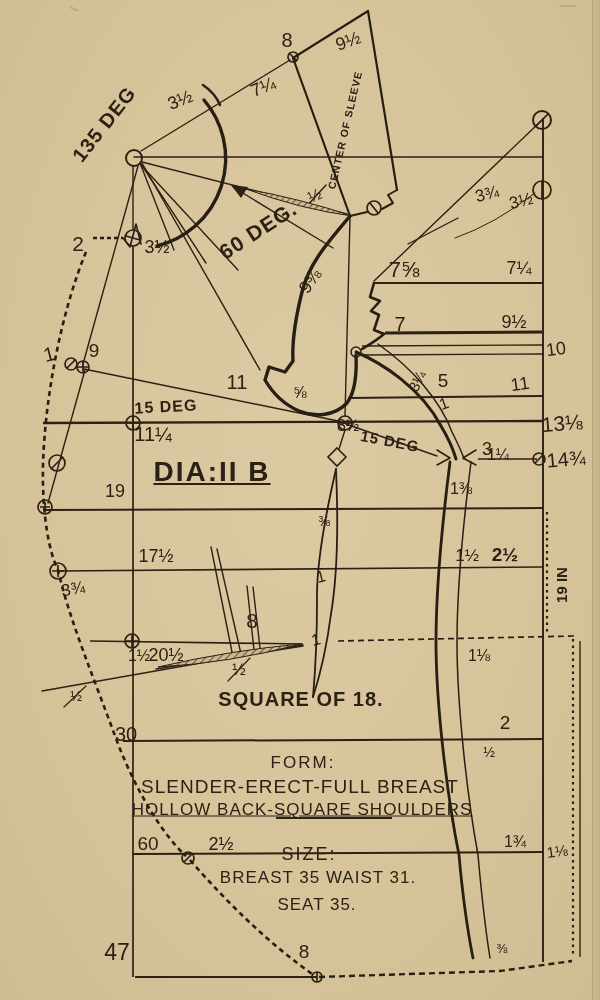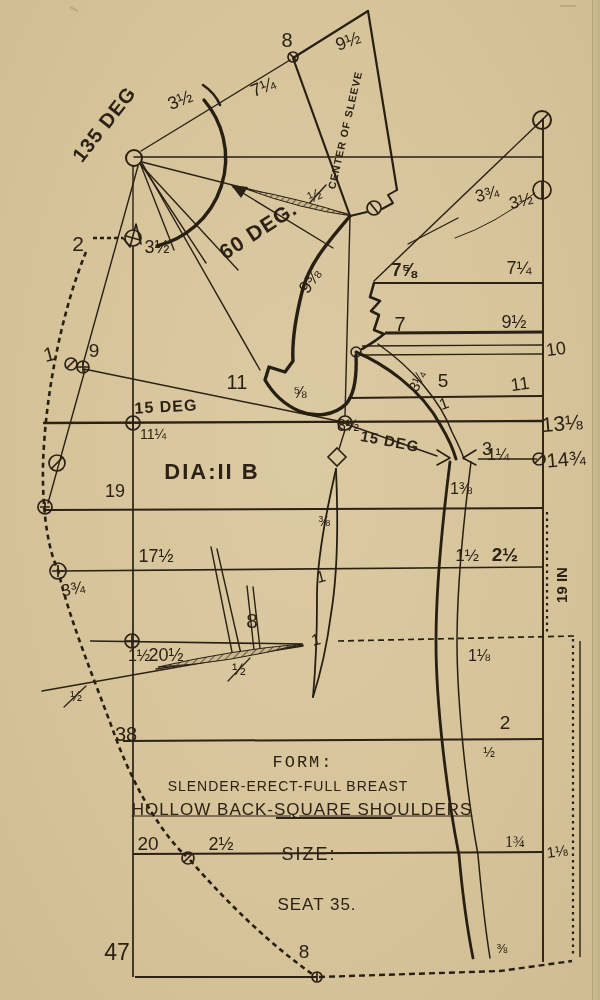--- a/index.html
+++ b/index.html
@@ -193,70 +193,72 @@
       <span class="lbl" style="left: 180px; top: 100px; font-size: 18px; transform: translate(-50%, -50%) rotate(-22deg);">3½</span>
       <span class="lbl" style="left: 263px; top: 87px; font-size: 18px; transform: translate(-50%, -50%) rotate(-22deg);">7¼</span>
       <span class="lbl" style="left: 348px; top: 41px; font-size: 18px; transform: translate(-50%, -50%) rotate(-20deg);">9½</span>
       <span class="lbl b" style="left: 345px; top: 130px; font-size: 10.5px; letter-spacing: 1px; transform: translate(-50%, -50%) rotate(-77deg);">CENTER OF SLEEVE</span>
       <span class="lbl" style="left: 315px; top: 196px; font-size: 16px; transform: translate(-50%, -50%) rotate(-25deg);">½</span>
       <span class="lbl b" style="left: 258px; top: 230px; font-size: 21px; letter-spacing: 1px; transform: translate(-50%, -50%) rotate(-33deg);">60 DEG.</span>
       <span class="lbl" style="left: 78px; top: 243px; font-size: 21px; transform: translate(-50%, -50%) rotate(0deg);">2</span>
       <span class="lbl" style="left: 157px; top: 247px; font-size: 18px; transform: translate(-50%, -50%) rotate(0deg);">3½</span>
       <span class="lbl" style="left: 487px; top: 194px; font-size: 17px; transform: translate(-50%, -50%) rotate(-15deg);">3¾</span>
       <span class="lbl" style="left: 521px; top: 201px; font-size: 17px; transform: translate(-50%, -50%) rotate(-15deg);">3½</span>
-      <span class="lbl" style="left: 404px; top: 270px; font-size: 18px; transform: translate(-50%, -50%) rotate(0deg); font-weight: bold;">7⅝</span>
+      <span class="lbl" style="left: 404px; top: 270px; font-size: 22px; transform: translate(-50%, -50%) rotate(0deg);">7⅝</span>
       <span class="lbl" style="left: 519px; top: 268px; font-size: 18px; transform: translate(-50%, -50%) rotate(0deg);">7¼</span>
       <span class="lbl" style="left: 400px; top: 324px; font-size: 20px; transform: translate(-50%, -50%) rotate(0deg);">7</span>
       <span class="lbl" style="left: 514px; top: 322px; font-size: 18px; transform: translate(-50%, -50%) rotate(0deg);">9½</span>
       <span class="lbl" style="left: 556px; top: 349px; font-size: 18px; transform: translate(-50%, -50%) rotate(-8deg);">10</span>
       <span class="lbl" style="left: 310px; top: 281px; font-size: 18px; transform: translate(-50%, -50%) rotate(-55deg);">9⅜</span>
       <span class="lbl" style="left: 49px; top: 354px; font-size: 20px; transform: translate(-50%, -50%) rotate(-15deg);">1</span>
       <span class="lbl" style="left: 94px; top: 350px; font-size: 19px; transform: translate(-50%, -50%) rotate(0deg);">9</span>
       <span class="lbl" style="left: 237px; top: 382px; font-size: 20px; transform: translate(-50%, -50%) rotate(0deg);">11</span>
       <span class="lbl" style="left: 417px; top: 381px; font-size: 15px; transform: translate(-50%, -50%) rotate(-65deg);">3¼</span>
       <span class="lbl" style="left: 443px; top: 380px; font-size: 19px; transform: translate(-50%, -50%) rotate(0deg);">5</span>
       <span class="lbl" style="left: 520px; top: 384px; font-size: 18px; transform: translate(-50%, -50%) rotate(-8deg);">11</span>
       <span class="lbl" style="left: 300px; top: 393px; font-size: 16px; transform: translate(-50%, -50%) rotate(0deg);">⅝</span>
       <span class="lbl" style="left: 348px; top: 410px; font-size: 16px; transform: translate(-50%, -50%) rotate(0deg); margin-top: 16px;">8½</span>
       <span class="lbl b" style="left: 166px; top: 407px; font-size: 16px; letter-spacing: 1px; transform: translate(-50%, -50%) rotate(-3deg);">15 DEG</span>
-      <span class="lbl" style="left: 153px; top: 434px; font-size: 14px; transform: translate(-50%, -50%) rotate(0deg);">11¼</span>
+      <span class="lbl" style="left: 153px; top: 434px; font-size: 20px; transform: translate(-50%, -50%) rotate(0deg);">11¼</span>
       <span class="lbl" style="left: 562px; top: 423px; font-size: 21px; transform: translate(-50%, -50%) rotate(-5deg);">13⅛</span>
       <span class="lbl b" style="left: 390px; top: 441px; font-size: 15px; letter-spacing: 1px; transform: translate(-50%, -50%) rotate(11deg);">15 DEG</span>
       <span class="lbl" style="left: 444px; top: 404px; font-size: 16px; transform: translate(-50%, -50%) rotate(-20deg);">1</span>
       <span class="lbl" style="left: 451px; top: 455px; font-size: 16px; transform: translate(-50%, -50%) rotate(0deg); margin-left: 47px;">1¼</span>
       <span class="lbl" style="left: 487px; top: 449px; font-size: 18px; transform: translate(-50%, -50%) rotate(0deg);">3</span>
       <span class="lbl" style="left: 566px; top: 459px; font-size: 20px; transform: translate(-50%, -50%) rotate(-5deg);">14¾</span>
       <span class="lbl" style="left: 461px; top: 489px; font-size: 16px; transform: translate(-50%, -50%) rotate(0deg);">1⅜</span>
-      <span class="lbl b" style="left: 212px; top: 472px; font-size: 22px; letter-spacing: 2px; transform: translate(-50%, -50%) rotate(0deg);">DIA:II B</span>
+      <span class="lbl b" style="left: 212px; top: 472px; font-size: 28px; letter-spacing: 2px; transform: translate(-50%, -50%) rotate(0deg); text-decoration: underline;">DIA:II B</span>
       <span class="lbl" style="left: 115px; top: 491px; font-size: 18px; transform: translate(-50%, -50%) rotate(0deg);">19</span>
       <span class="lbl" style="left: 324px; top: 521px; font-size: 14px; transform: translate(-50%, -50%) rotate(0deg);">⅜</span>
       <span class="lbl" style="left: 156px; top: 556px; font-size: 18px; transform: translate(-50%, -50%) rotate(0deg);">17½</span>
       <span class="lbl" style="left: 467px; top: 555px; font-size: 17px; transform: translate(-50%, -50%) rotate(0deg);">1½</span>
       <span class="lbl b" style="left: 505px; top: 554px; font-size: 19px; transform: translate(-50%, -50%) rotate(0deg);">2½</span>
       <span class="lbl b" style="left: 561px; top: 585px; font-size: 15px; transform: translate(-50%, -50%) rotate(-90deg);">19 IN</span>
       <span class="lbl" style="left: 73px; top: 589px; font-size: 17px; transform: translate(-50%, -50%) rotate(-10deg);">3¾</span>
       <span class="lbl" style="left: 166px; top: 627px; font-size: 18px; transform: translate(-50%, -50%) rotate(0deg); margin-top: 28px;">20½</span>
       <span class="lbl" style="left: 252px; top: 620px; font-size: 21px; transform: translate(-50%, -50%) rotate(0deg);">8</span>
       <span class="lbl" style="left: 139px; top: 656px; font-size: 16px; transform: translate(-50%, -50%) rotate(0deg);">1½</span>
       <span class="lbl" style="left: 321px; top: 577px; font-size: 16px; transform: translate(-50%, -50%) rotate(-15deg);">1</span>
       <span class="lbl" style="left: 316px; top: 640px; font-size: 16px; transform: translate(-50%, -50%) rotate(-15deg);">1</span>
       <span class="lbl" style="left: 239px; top: 670px; font-size: 16px; transform: translate(-50%, -50%) rotate(0deg);">½</span>
       <span class="lbl" style="left: 76px; top: 696px; font-size: 14px; transform: translate(-50%, -50%) rotate(0deg);">½</span>
       <span class="lbl" style="left: 479px; top: 656px; font-size: 16px; transform: translate(-50%, -50%) rotate(0deg);">1⅛</span>
-      <span class="lbl" style="left: 126px; top: 734px; font-size: 20px; transform: translate(-50%, -50%) rotate(0deg);">38</span>
+      <span class="lbl b" style="left: 301px; top: 699px; font-size: 20px; letter-spacing: 1px; transform: translate(-50%, -50%) rotate(0deg);">SQUARE OF 18.</span>
+      <span class="lbl" style="left: 126px; top: 734px; font-size: 20px; transform: translate(-50%, -50%) rotate(0deg);">30</span>
       <span class="lbl" style="left: 505px; top: 722px; font-size: 19px; transform: translate(-50%, -50%) rotate(0deg);">2</span>
       <span class="lbl" style="left: 489px; top: 752px; font-size: 14px; transform: translate(-50%, -50%) rotate(0deg);">½</span>
-      <span class="lbl" style="left: 303px; top: 762px; font-size: 17px; letter-spacing: 2px; transform: translate(-50%, -50%) rotate(0deg); font-family: Liberation Mono, monospace;">FORM:</span>
-      <span class="lbl" style="left: 288px; top: 786px; font-size: 14px; letter-spacing: 1px; transform: translate(-50%, -50%) rotate(0deg);">SLENDER-ERECT-FULL BREAST</span>
+      <span class="lbl" style="left: 303px; top: 762px; font-size: 17px; letter-spacing: 2px; transform: translate(-50%, -50%) rotate(0deg);">FORM:</span>
+      <span class="lbl" style="left: 300px; top: 786px; font-size: 19px; letter-spacing: 1px; transform: translate(-50%, -50%) rotate(0deg);">SLENDER-ERECT-FULL BREAST</span>
       <span class="lbl" style="left: 302px; top: 809px; font-size: 17px; letter-spacing: 1px; transform: translate(-50%, -50%) rotate(0deg); text-decoration: underline;">HOLLOW BACK-SQUARE SHOULDERS</span>
       <span class="lbl" style="left: 309px; top: 838px; font-size: 18px; letter-spacing: 2px; transform: translate(-50%, -50%) rotate(0deg); margin-top: 16px;">SIZE:</span>
-      <span class="lbl" style="left: 148px; top: 843px; font-size: 19px; transform: translate(-50%, -50%) rotate(0deg);">20</span>
+      <span class="lbl" style="left: 148px; top: 843px; font-size: 19px; transform: translate(-50%, -50%) rotate(0deg);">60</span>
       <span class="lbl" style="left: 221px; top: 844px; font-size: 18px; transform: translate(-50%, -50%) rotate(0deg);">2½</span>
+      <span class="lbl" style="left: 318px; top: 877px; font-size: 17px; letter-spacing: 1px; transform: translate(-50%, -50%) rotate(0deg);">BREAST 35 WAIST 31.</span>
       <span class="lbl" style="left: 317px; top: 904px; font-size: 17px; letter-spacing: 1px; transform: translate(-50%, -50%) rotate(0deg);">SEAT 35.</span>
       <span class="lbl" style="left: 117px; top: 952px; font-size: 23px; transform: translate(-50%, -50%) rotate(0deg);">47</span>
       <span class="lbl" style="left: 304px; top: 951px; font-size: 19px; transform: translate(-50%, -50%) rotate(0deg);">8</span>
-      <span class="lbl" style="left: 515px; top: 842px; font-size: 16px; transform: translate(-50%, -50%) rotate(0deg); font-family: Liberation Serif, serif;">1¾</span>
+      <span class="lbl" style="left: 515px; top: 842px; font-size: 16px; transform: translate(-50%, -50%) rotate(0deg);">1¾</span>
       <span class="lbl" style="left: 557px; top: 851px; font-size: 15px; transform: translate(-50%, -50%) rotate(-8deg);">1⅛</span>
       <span class="lbl" style="left: 502px; top: 948px; font-size: 13px; transform: translate(-50%, -50%) rotate(0deg);">⅜</span>
     </div>
 
   <div id="page-edge"></div>
 </div>
 
 </body></html>

